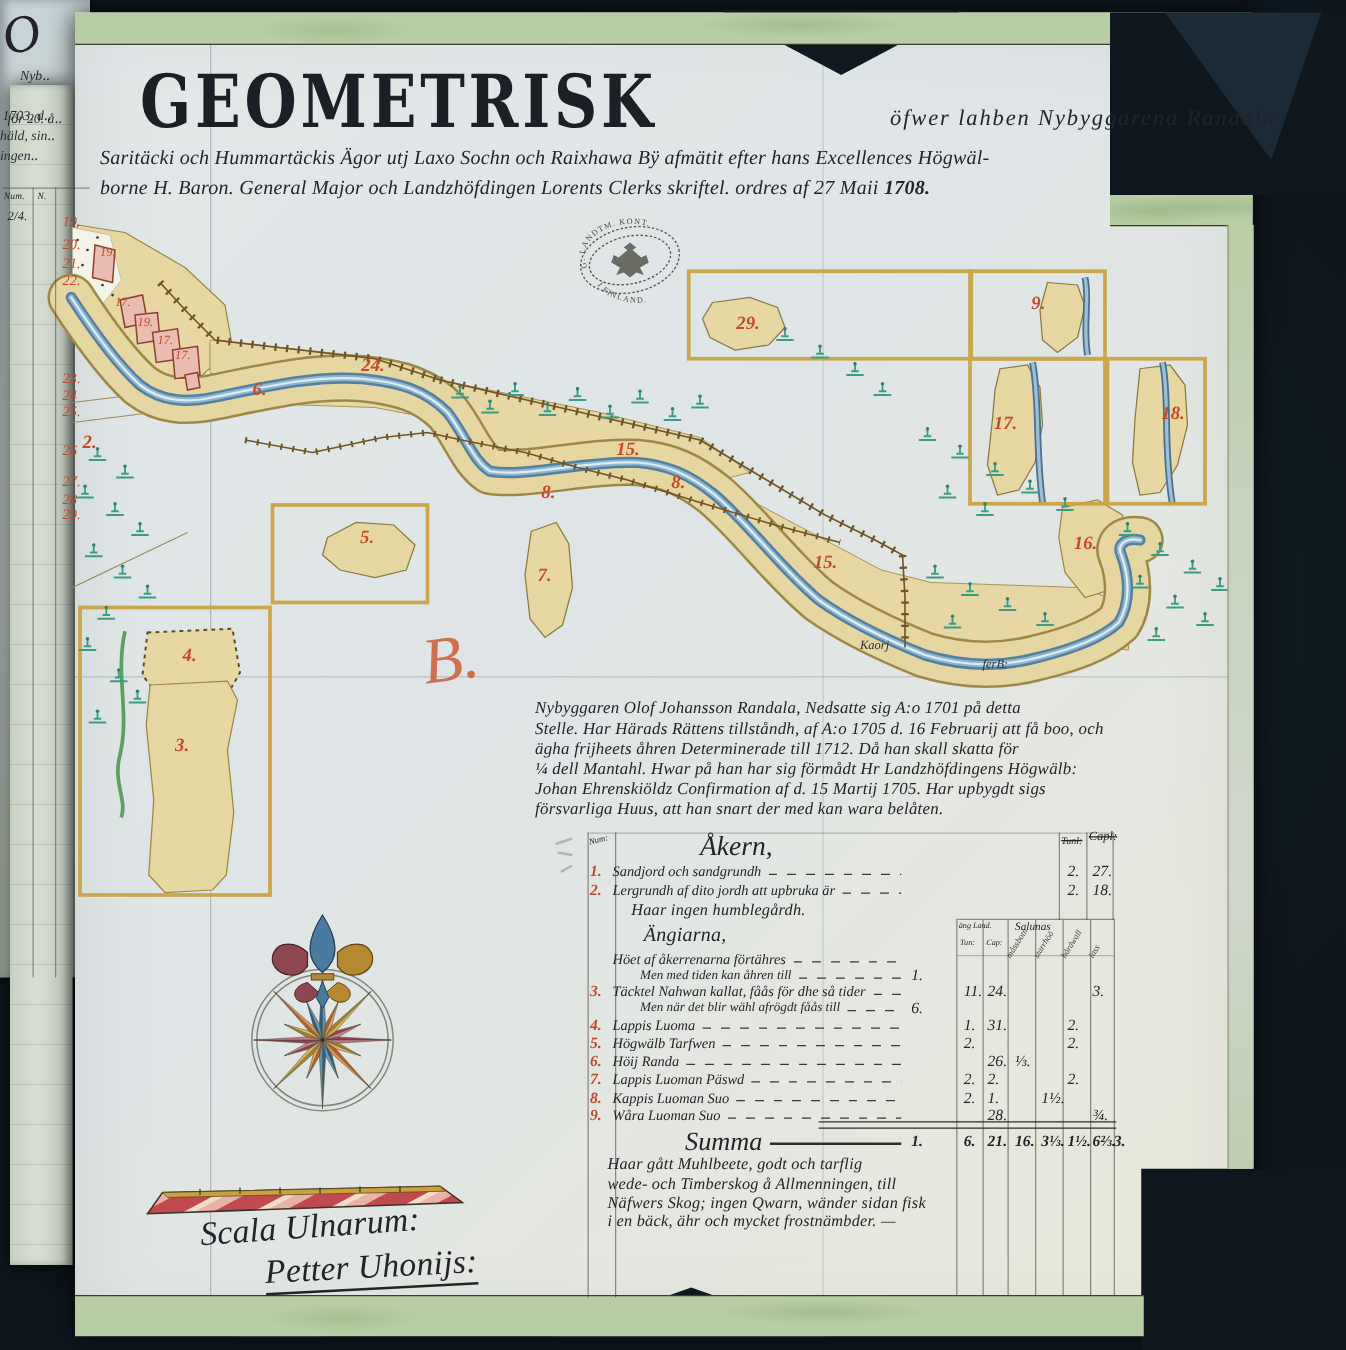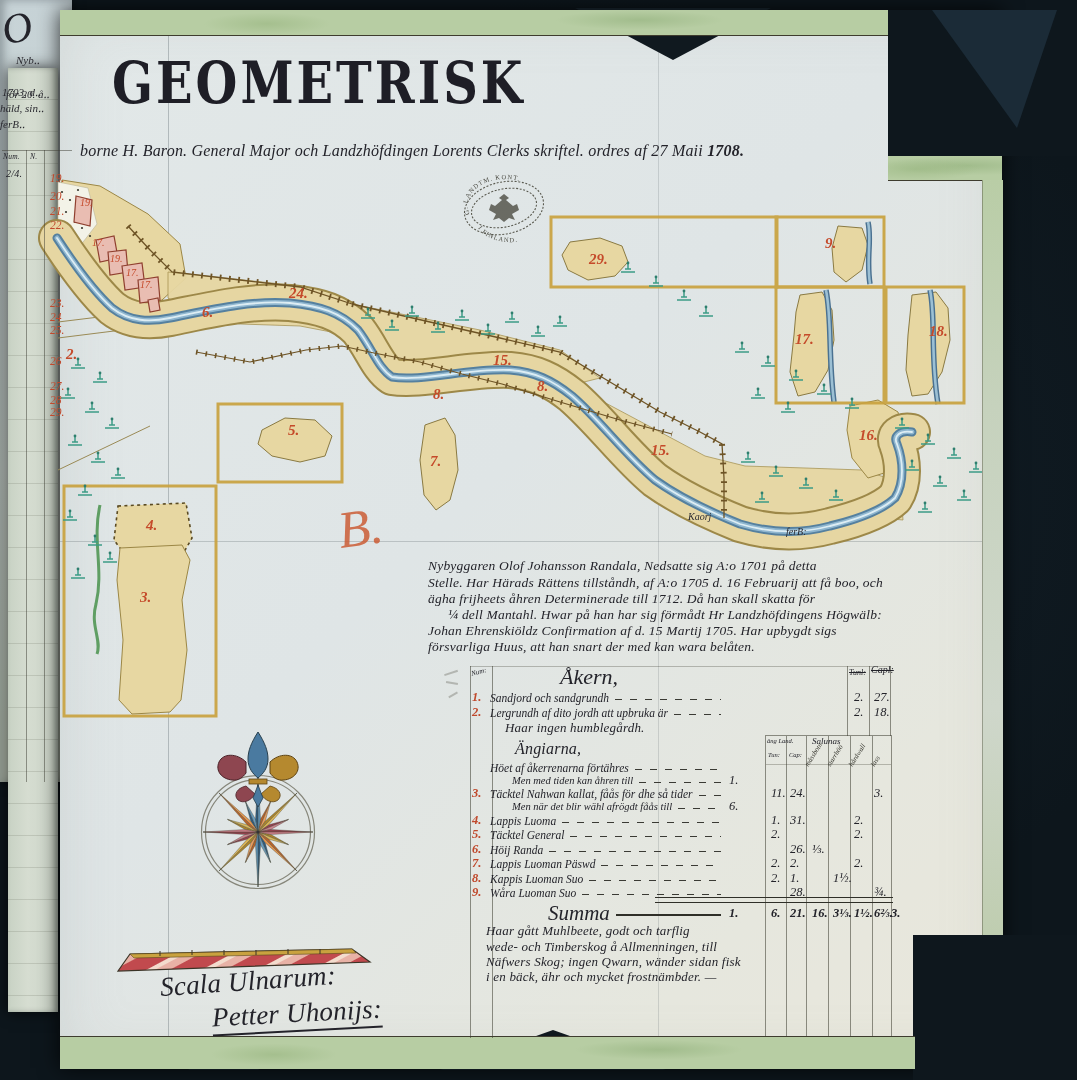--- a/index.html
+++ b/index.html
@@ -329,20 +329,22 @@
   <div id="notch-top" class="abs"></div>
   <div id="notch-bottom" class="abs"></div>
   <div id="notch-bl" class="abs"></div>
 
   <div id="trim-top" class="abs trim"></div>
   <div id="trim-flap-top" class="abs trim"></div>
   <div id="trim-flap-right" class="abs"></div>
   <div id="trim-bottom" class="abs trim"></div>
 
   <div class="abs title-main" style="left:112px;top:48px">GEOMETRISK</div>
+  <div class="abs hand" style="left:712px;top:84px;font-size:18px;letter-spacing:1.5px">öfwer lahben Nybyggarena Randala</div>
+  <div class="abs hand" style="left:80px;top:118px;font-size:16px">Saritäcki och Hummartäckis Ägor utj Laxo Sochn och Raixhawa Bÿ afmätit efter hans Excellences Högwäl-</div>
   <div class="abs hand" style="left:80px;top:142px;font-size:16px">
     <span>borne H. Baron. General Major och Landzhöfdingen Lorents Clerks skriftel. ordres af 27 Maii</span>
     <span style="font-weight:700">1708.</span>
   </div>
 
   <svg class="abs" style="left:452px;top:168px" width="105" height="75" viewBox="0 0 105 75">
     <g transform="rotate(-12 52 40)" fill="none" stroke="#5a5a50" stroke-width="1.1" stroke-dasharray="2 1.6">
       <ellipse cx="52" cy="40" rx="40" ry="26"></ellipse>
       <ellipse cx="52" cy="40" rx="33" ry="19"></ellipse>
     </g>
@@ -384,21 +386,21 @@
       <span class="river-label" style="left: 688px; top: 511px;">Kaorj</span>
       <span class="river-label" style="left: 786px; top: 526px;">ferB:</span>
     </div>
 
   <div class="abs" style="left:338px;top:498px;font-size:52px;font-style:italic;color:#cc5d36;opacity:.85;transform:rotate(-8deg)">B.</div>
 
   <div id="paragraph-layer">
       <div class="abs hand" style="left: 428px; top: 558px; font-size: 13.5px;">Nybyggaren Olof Johansson Randala, Nedsatte sig A:o 1701 på detta</div>
       <div class="abs hand" style="left: 428px; top: 575px; font-size: 13.5px;">Stelle. Har Härads Rättens tillståndh, af A:o 1705 d. 16 Februarij att få boo, och</div>
       <div class="abs hand" style="left: 428px; top: 591px; font-size: 13.5px;">ägha frijheets åhren Determinerade till 1712. Då han skall skatta för</div>
-      <div class="abs hand" style="left: 428px; top: 607px; font-size: 13.5px; margin-left: 20px;">¼ dell Mantahl. Hwar på han har sig förmådt Hr Landzhöfdingens Högwälb:</div>
+      <div class="abs hand" style="left: 428px; top: 607px; font-size: 13.5px;">¼ dell Mantahl. Hwar på han har sig förmådt Hr Landzhöfdingens Högwälb:</div>
       <div class="abs hand" style="left: 428px; top: 623px; font-size: 13.5px;">Johan Ehrenskiöldz Confirmation af d. 15 Martij 1705. Har upbygdt sigs</div>
       <div class="abs hand" style="left: 428px; top: 639px; font-size: 13.5px;">försvarliga Huus, att han snart der med kan wara belåten.</div>
     </div>
 
   <div class="abs grid-line faint" style="left:470px;top:666px;width:420px;height:1px"></div>
   <div class="abs grid-line" style="left:470px;top:666px;width:1px;height:372px"></div>
   <div class="abs grid-line" style="left:492px;top:666px;width:1px;height:372px"></div>
   <div class="abs t-head" style="left:471px;top:668px;font-size:7px;transform:rotate(-14deg)">Num:</div>
 
   <div class="abs grid-line" style="left:847px;top:666px;width:1px;height:70px"></div>
@@ -492,21 +494,21 @@
         <span class="row-text">Lappis Luoma</span>
         <span class="leader"></span>
         <span class="val-slot">
           <span style="left: 46px;">1.</span>
           <span style="left: 65px;">31.</span>
           <span style="left: 129px;">2.</span>
         </span>
       </div>
       <div class="t-row" style="top: 827px;">
         <span class="row-num">5.</span>
-        <span class="row-text">Täcktel General</span>
+        <span class="row-text">Högwälb Tarfwen</span>
         <span class="leader"></span>
         <span class="val-slot">
           <span style="left: 46px;">2.</span>
           <span style="left: 129px;">2.</span>
         </span>
       </div>
       <div class="t-row" style="top: 842px;">
         <span class="row-num">6.</span>
         <span class="row-text">Höij Randa</span>
         <span class="leader"></span>
@@ -570,21 +572,21 @@
   <div class="abs hand" style="left:160px;top:966px;font-size:27px;transform:rotate(-4deg)">Scala Ulnarum:</div>
   <div class="abs hand" style="left:212px;top:998px;font-size:27px;transform:rotate(-3deg);border-bottom:2px solid #23232a;padding-bottom:1px">Petter Uhonijs:</div>
 
   <div id="right-page">
     <div class="abs hand" style="left:2px;top:4px;font-size:42px;transform:rotate(-14deg)">O</div>
     <div id="side-lines">
         <div class="side-line" style="left: 16px; top: 52px;">Nyb‥</div>
         <div class="side-line" style="left: 6px; top: 68px; margin-top: 18px;">för 20. å‥</div>
         <div class="side-line" style="left: 2px; top: 84px;">1703, d‥</div>
         <div class="side-line" style="left: 0px; top: 100px;">häld, sin‥</div>
-        <div class="side-line" style="left: 0px; top: 116px;">ferB‥</div>
+        <div class="side-line" style="left: 0px; top: 116px;">ingen‥</div>
       </div>
     <div class="rule" style="left:26px;top:150px;height:632px"></div>
     <div class="rule" style="left:44px;top:150px;height:632px"></div>
     <div class="abs" style="left:2px;top:150px;width:70px;height:1px;background:rgba(60,60,50,.5)"></div>
     <div class="abs hand" style="left:3px;top:152px;font-size:7.5px">Num.</div>
     <div class="abs hand" style="left:30px;top:152px;font-size:7.5px">N.</div>
     <div class="abs hand" style="left:6px;top:168px;font-size:10px">2/4.</div>
     <div id="side-numbers">
         <div class="side-num" style="top: 172px;">19.</div>
         <div class="side-num" style="top: 190px;">20.</div>

